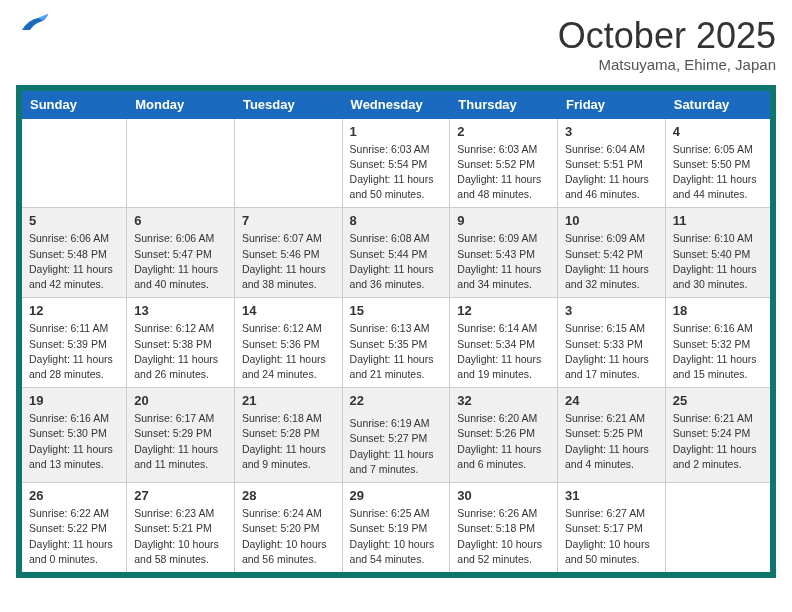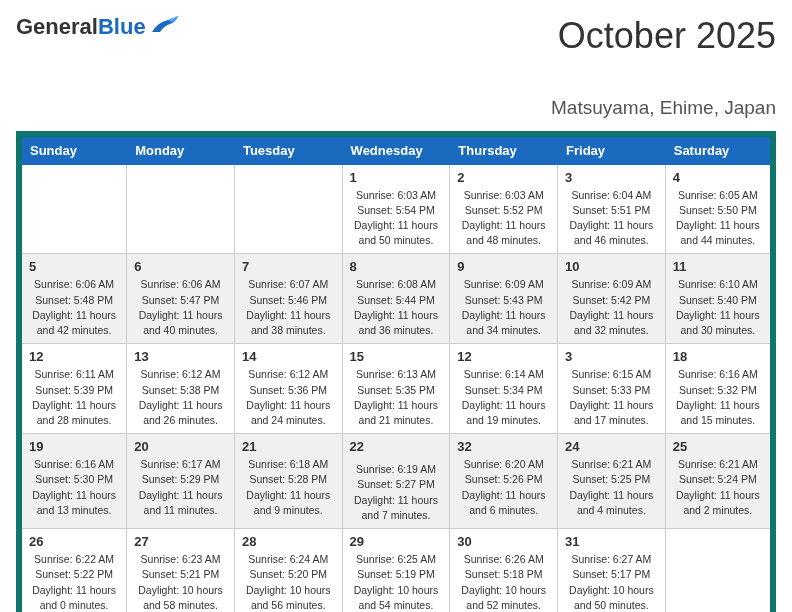--- a/index.html
+++ b/index.html
@@ -32,23 +32,22 @@
     .title-block {
       text-align: right;
     }
     .month-title {
       font-size: 36px;
       font-weight: normal;
       color: #333;
       line-height: 1.1;
     }
     .location {
-      font-size: 19px;
+      font-size: 15px;
       color: #555;
-      margin-top: 41px;
     }
     .calendar {
       width: 100%;
       border-collapse: collapse;
       border: 6px solid #0f766e;
     }
     .calendar th {
       background-color: #1a6bbf;
       color: #fff;
       text-align: left;
@@ -70,41 +69,37 @@
       font-size: 13px;
       font-weight: bold;
       color: #333;
       display: block;
       margin-bottom: 3px;
     }
     .day-info {
       font-size: 10.5px;
       color: #333;
       line-height: 1.45;
-      text-align: center;
     }
     .empty-cell {
       background: #f9f9f9;
     }
     .row-shaded td {
       background: #f0f0f0;
     }
     .row-white td {
       background: #fff;
     }
   </style>
 </head>
 <body>
 
 <div class="header">
   <div class="logo">
     <div style="display:flex;align-items:center;">
-      <span class="logo-text">
-        <span class="logo-general">General</span><span class="logo-blue">Blue</span>
-      </span>
       <svg width="30" height="22" viewBox="0 0 30 22" style="margin-left:4px;margin-top:-4px;">
         <path d="M2,18 Q8,8 18,6 Q24,5 28,2 Q26,8 20,10 Q14,12 10,18 Z" fill="#1a6bbf"></path>
         <path d="M18,6 Q22,4 28,2 Q27,6 22,8 Z" fill="#4da6ff"></path>
       </svg>
     </div>
   </div>
   <div class="title-block">
     <div class="month-title">October 2025</div>
     <div class="location">Matsuyama, Ehime, Japan</div>
   </div>

